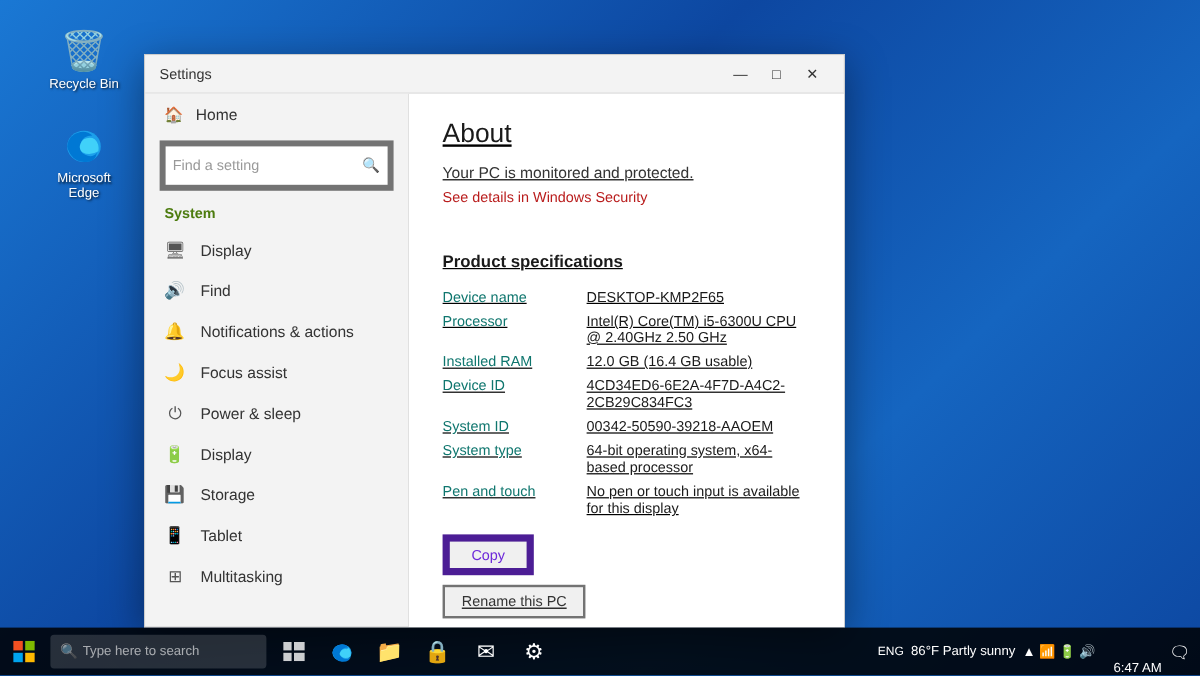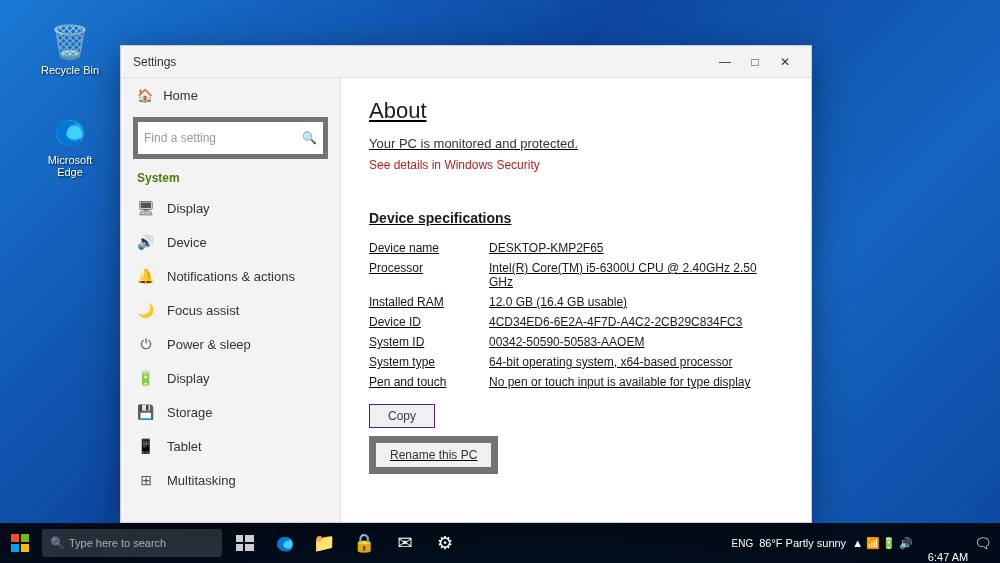--- a/index.html
+++ b/index.html
@@ -41,21 +41,21 @@
     .desktop-icon .icon-label {
       color: white;
       font-size: 11px;
       text-align: center;
       margin-top: 2px;
       text-shadow: 1px 1px 2px rgba(0,0,0,0.8);
     }
 
     
     .recycle-bin { top: 18px; left: 35px; }
-    .edge-icon { top: 108px; left: 35px; }
+    .edge-icon { top: 97px; left: 35px; }
 
     
     .taskbar {
       position: absolute;
       bottom: 0;
       left: 0;
       width: 100%;
       height: 40px;
       background: rgba(0,0,0,0.85);
       display: flex;
@@ -122,21 +122,21 @@
       align-items: flex-end;
       font-size: 11px;
       margin-top: 40px;
     }
 
     
     .settings-window {
       position: absolute;
       top: 45px;
       left: 120px;
-      width: 692px;
+      width: 584px;
       height: 478px;
       background: #f3f3f3;
       border: 1px solid #ccc;
       box-shadow: 0 8px 32px rgba(0,0,0,0.4);
       display: flex;
       flex-direction: column;
       z-index: 50;
     }
     .window-titlebar {
       height: 32px;
@@ -270,41 +270,41 @@
       width: 100%;
       font-size: 12px;
       border-collapse: collapse;
     }
     .spec-table td {
       padding: 3px 0;
       vertical-align: top;
     }
     .spec-table td:first-child {
       width: 120px;
-      color: #0f172a;
+      color: #0f766e;
       font-size: 12px;
     }
     .spec-table td:last-child {
       color: #1a1a1a;
       font-size: 12px;
     }
     .btn-copy {
       margin-top: 12px;
       padding: 4px 18px;
       background: #f0f0f0;
-      border: 1px solid #4c1d95;
-      font-size: 12px;
-      cursor: pointer;
-      color: #404040;
+      border: 6px solid #4c1d95;
+      font-size: 12px;
+      cursor: pointer;
+      color: #6d28d9;
     }
     .btn-rename {
       margin-top: 8px;
       padding: 5px 14px;
       background: #f0f0f0;
-      border: 7px solid #737373;
+      border: 2px solid #737373;
       font-size: 12px;
       cursor: pointer;
       color: #333;
       display: block;
     }
   </style>
 </head>
 <body>
 
 <div class="desktop">
@@ -352,21 +352,21 @@
         </div>
 
         <div class="sidebar-section-label">System</div>
 
         <div class="sidebar-item">
           <span class="sidebar-icon">🖥</span>
           <span>Display</span>
         </div>
         <div class="sidebar-item">
           <span class="sidebar-icon">🔊</span>
-          <span>Device</span>
+          <span>Find</span>
         </div>
         <div class="sidebar-item">
           <span class="sidebar-icon">🔔</span>
           <span>Notifications &amp; actions</span>
         </div>
         <div class="sidebar-item">
           <span class="sidebar-icon">🌙</span>
           <span>Focus assist</span>
         </div>
         <div class="sidebar-item">
@@ -389,21 +389,21 @@
           <span class="sidebar-icon">⊞</span>
           <span>Multitasking</span>
         </div>
       </div>
 
       <div class="settings-main">
         <h1 class="about-title">About</h1>
         <p class="protected-text">Your PC is monitored and protected.</p>
         <a class="security-link">See details in Windows Security</a>
 
-        <div class="section-heading">Device specifications</div>
+        <div class="section-heading">Product specifications</div>
 
         <table class="spec-table">
           <tbody>
             <tr>
               <td>Device name</td>
               <td>DESKTOP-KMP2F65</td>
             </tr>
             <tr>
               <td>Processor</td>
               <td>Intel(R) Core(TM) i5-6300U CPU @ 2.40GHz  2.50 GHz</td>
@@ -411,29 +411,29 @@
             <tr>
               <td>Installed RAM</td>
               <td>12.0 GB (16.4 GB usable)</td>
             </tr>
             <tr>
               <td>Device ID</td>
               <td>4CD34ED6-6E2A-4F7D-A4C2-2CB29C834FC3</td>
             </tr>
             <tr>
               <td>System ID</td>
-              <td>00342-50590-50583-AAOEM</td>
+              <td>00342-50590-39218-AAOEM</td>
             </tr>
             <tr>
               <td>System type</td>
               <td>64-bit operating system, x64-based processor</td>
             </tr>
             <tr>
               <td>Pen and touch</td>
-              <td>No pen or touch input is available for type display</td>
+              <td>No pen or touch input is available for this display</td>
             </tr>
           </tbody>
         </table>
 
         <button class="btn-copy">Copy</button>
         <button class="btn-rename">Rename this PC</button>
 
         
 
         

